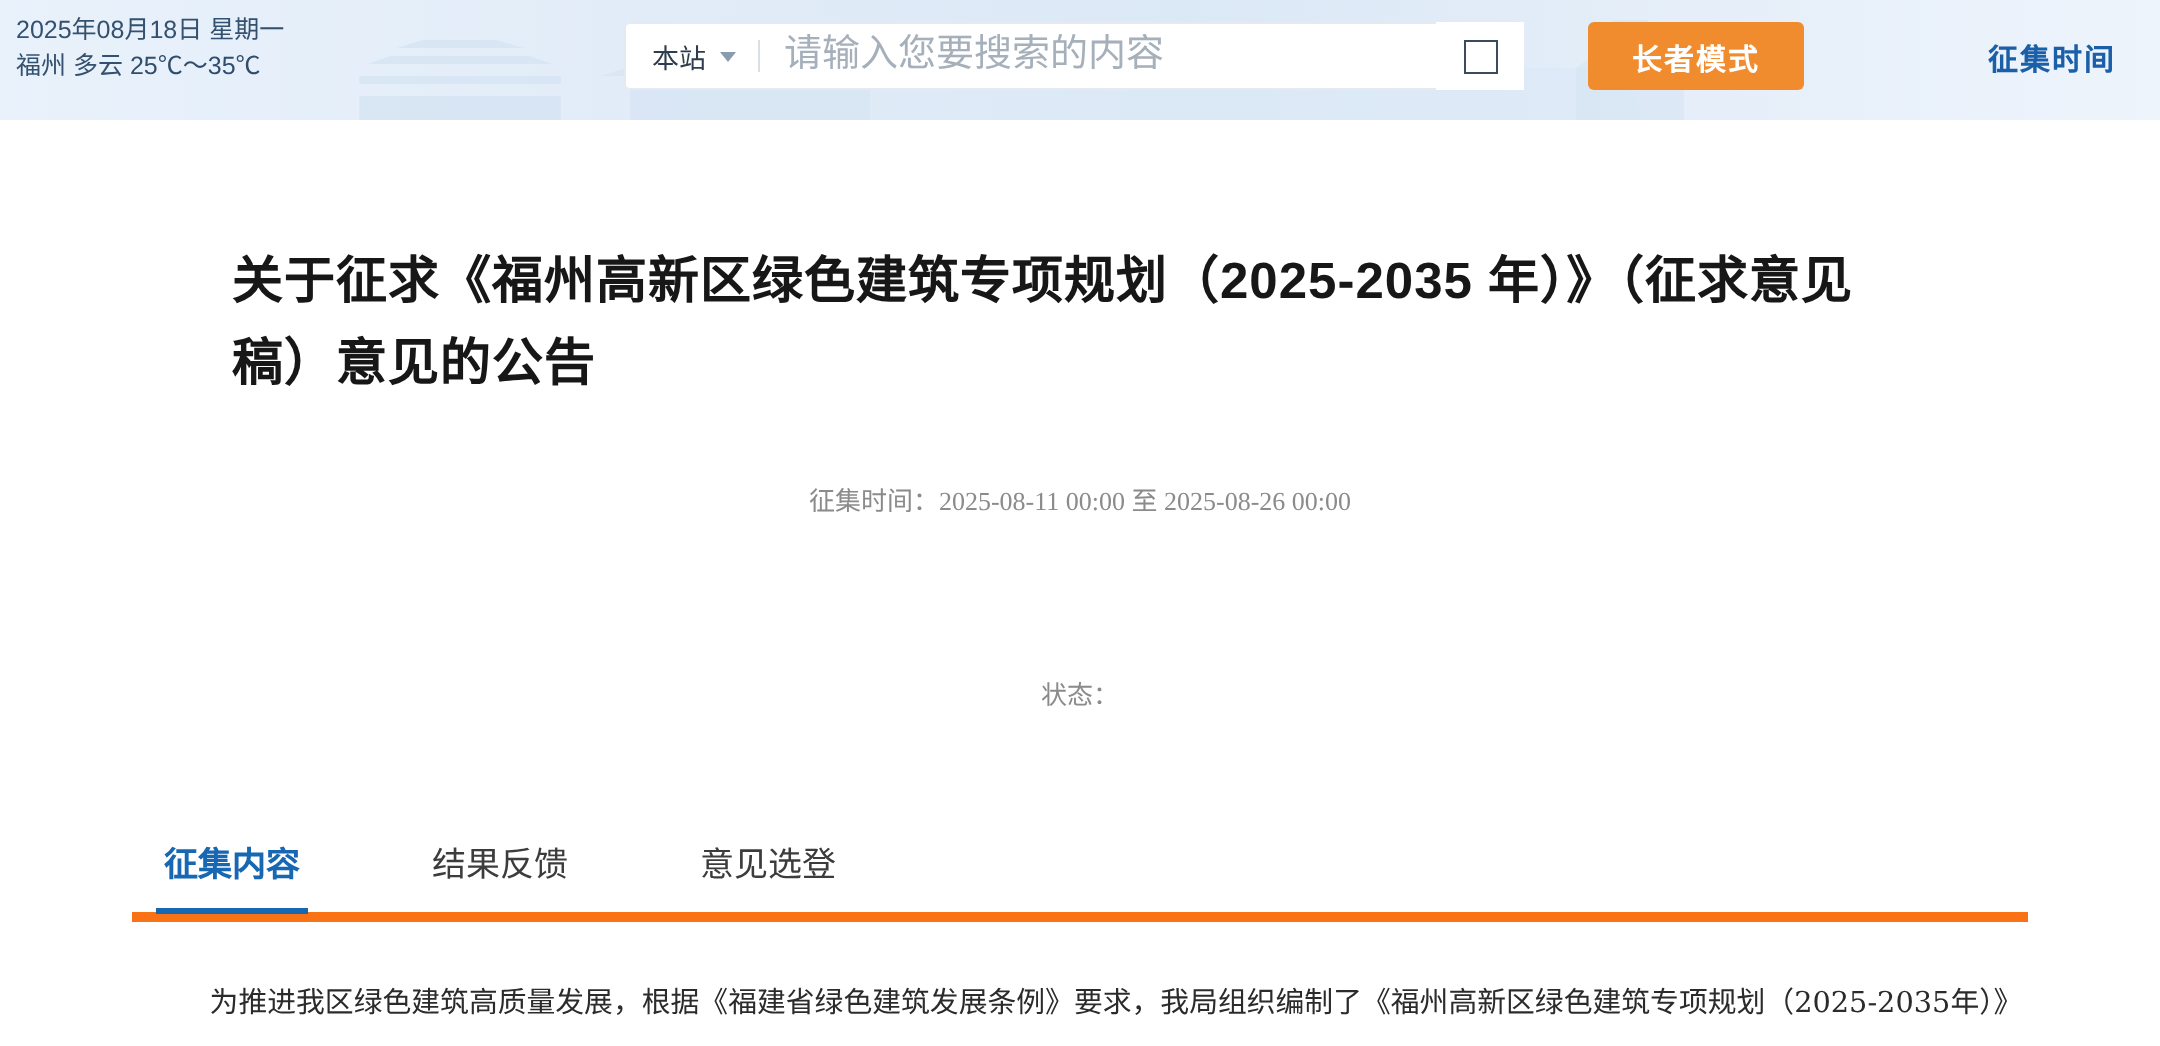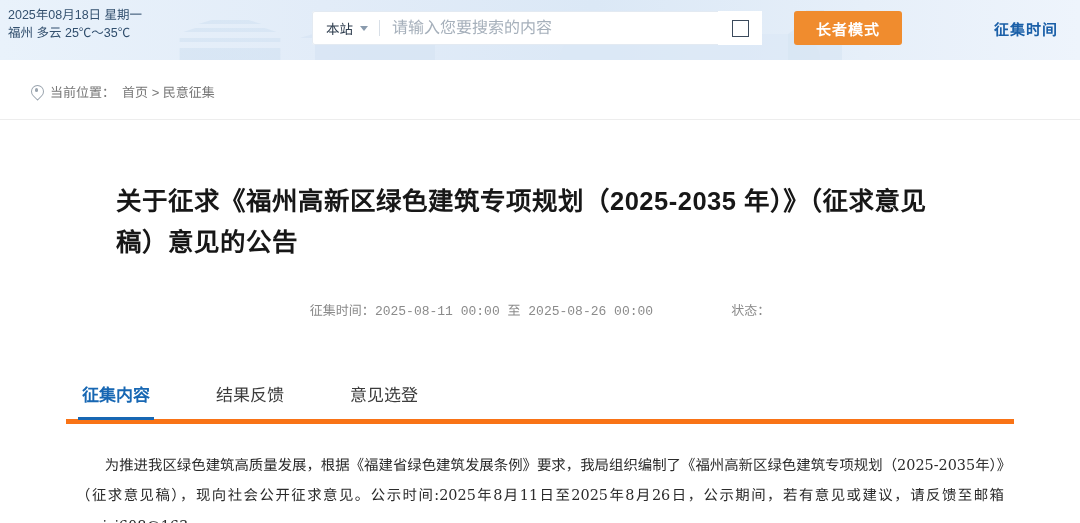--- a/index.html
+++ b/index.html
@@ -92,21 +92,21 @@
     display: inline-block;
   }
   .scope-divider {
     width: 1px; height: 16px;
     background: #d8dfe7;
   }
   .search-input {
     flex: 1;
     border: none; outline: none;
     background: transparent;
-    font-size: 16px;
+    font-size: 19px;
     color: #c2410c;
     padding: 0 12px;
     font-family: "Liberation Sans", sans-serif;
   }
   .search-input::placeholder { color: #a6b0bb; }
   .search-btn {
     width: 44px; height: 34px;
     background: #ffffff;
     border: none;
     display: flex; align-items: center; justify-content: center;
@@ -195,23 +195,24 @@
     line-height: 1.62;
     letter-spacing: 0.5px;
     padding: 44px 50px 0 50px;
   }
   .meta-row {
     display: flex;
     justify-content: center;
     align-items: center;
     gap: 78px;
     margin-top: 36px;
-    font-family: Liberation Mono, monospace;
+    font-family: Liberation Serif, serif;
     font-size: 13px;
     color: #8b8b8b;
+    flex-direction: column;
   }
   .meta-item { white-space: nowrap; }
 
   .tabs {
     display: flex;
     align-items: flex-end;
     gap: 58px;
     margin-top: 62px;
     border-bottom: 5px solid #f97316;
     padding-left: 12px;
@@ -276,25 +277,20 @@
       <span class="search-sq"></span>
     </button>
   </div>
 
   <button class="btn-elder">长者模式</button>
   <div class="btn-access">征集时间</div>
 </div>
 
 <div class="page">
 
-  <div class="breadcrumb">
-    <span class="bc-pin"></span>
-    <span class="bc-label">当前位置：</span>
-    <span class="bc-path">首页 &gt; 民意征集</span>
-  </div>
 
   <div class="content">
 
     <h1 class="article-title">关于征求《福州高新区绿色建筑专项规划（2025-2035 年）》（征求意见稿）意见的公告</h1>
 
     <div class="meta-row">
       <div class="meta-item">
         <span>征集时间：</span><span>2025-08-11 00:00 至 2025-08-26 00:00</span>
       </div>
       <div class="meta-item">状态：</div>

